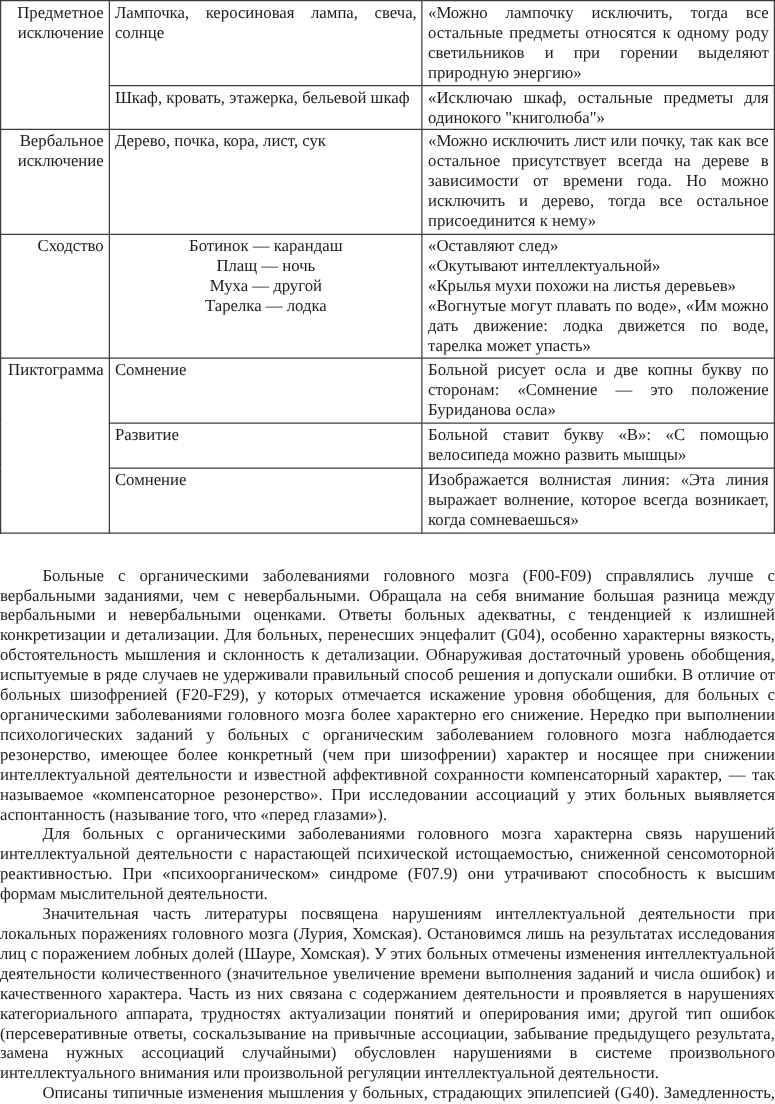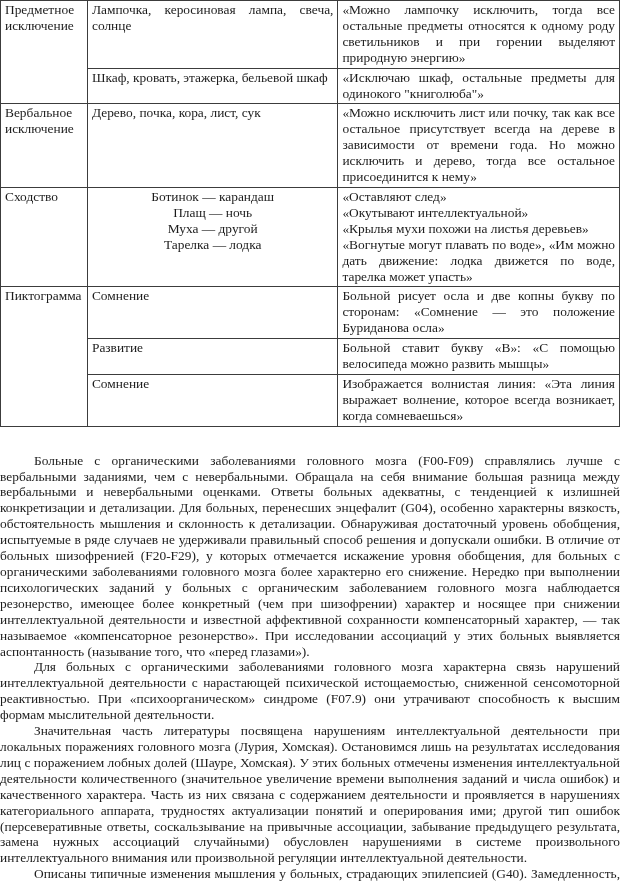--- a/index.html
+++ b/index.html
@@ -26,21 +26,21 @@
   table.assessment td {
     border: 1px solid var(--border-color);
     vertical-align: top;
     padding: 1px 4px 2px 4px;
     font-size: 13.4px;
     line-height: 15.9px;
     overflow: hidden;
   }
   td.cat {
     width: 84px;
-    text-align: left;
+    text-align: right;
     padding-left: 2px;
     padding-right: 2px;
   }
   td.stim { width: 242px; text-align: justify; }
   td.resp { width: 272px; text-align: justify; }
   td.stim .line { text-align: center; }
   td.resp .line { text-align: justify; }
 
   .body-text { margin-top: 26px; }
   .body-text p {

